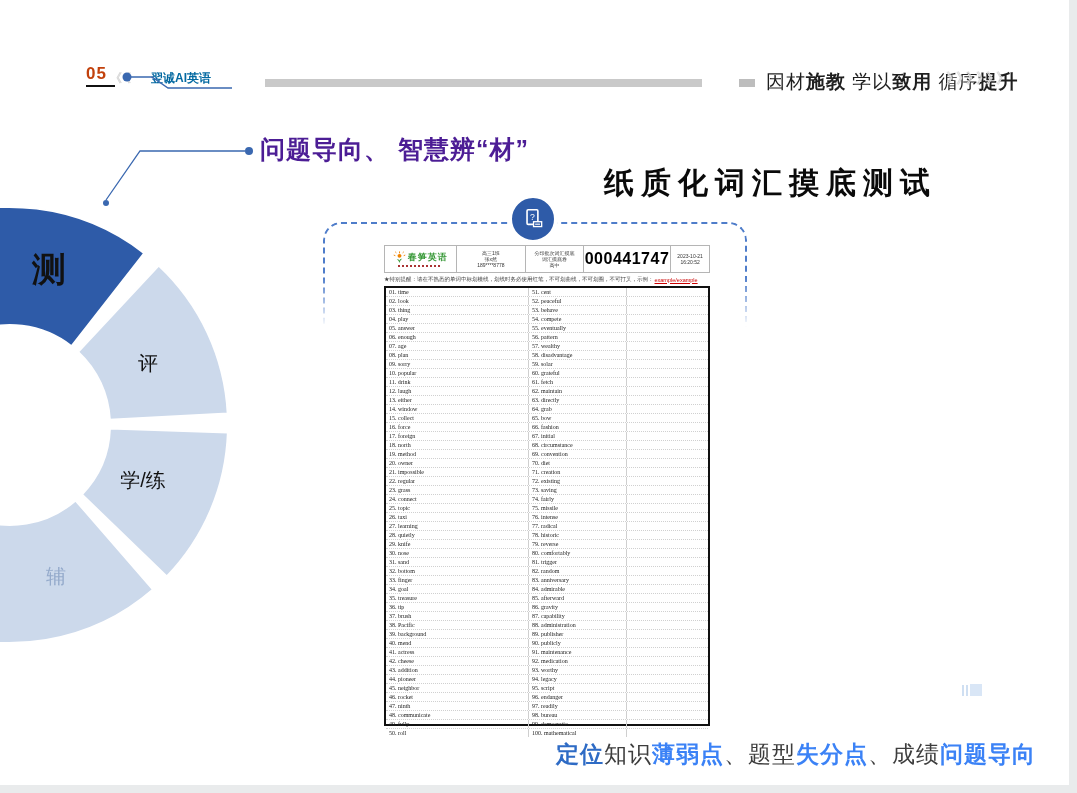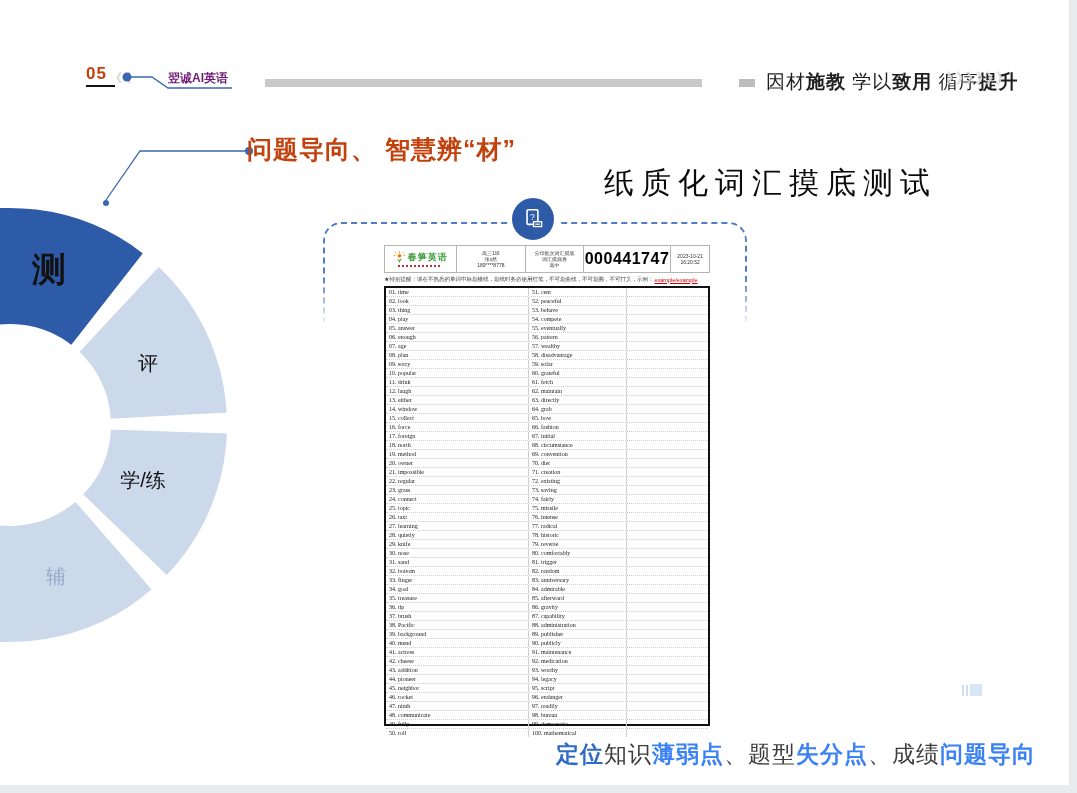--- a/index.html
+++ b/index.html
@@ -4,29 +4,29 @@
 <style>
   html,body{margin:0;padding:0;background:#fff;}
   .slide{position:relative;width:1077px;height:793px;background:#fff;overflow:hidden;
          font-family:"Liberation Sans","DejaVu Sans",sans-serif;color:#222;}
   .abs{position:absolute;}
 
   
   .page-num{left:86px;top:64px;font-size:17px;font-weight:bold;color:#c2410c;
             border-bottom:2.5px solid #111;padding:0 8px 1px 0;letter-spacing:1px;}
   .chev-left{left:110px;top:70px;color:#d8d8d8;font-size:12px;letter-spacing:-3px;font-weight:bold;}
-  .brand{left:168px;top:70px;font-size:12px;color:#701a75;font-weight:600;}
+  .brand{left:151px;top:70px;font-size:12px;color:#0369a1;font-weight:600;}
   .bar1{left:265px;top:79px;width:437px;height:8px;background:#c9c9c9;}
   .bar2{left:739px;top:79px;width:16px;height:8px;background:#bdbdbd;}
   .slogan{left:766px;top:69px;font-size:19px;color:#1f1f1f;letter-spacing:1px;white-space:nowrap;}
   .chev-right{left:946px;top:70px;color:#dcdcdc;font-size:14px;letter-spacing:-4px;font-weight:bold;}
 
   
-  .main-title{left:247px;top:133px;font-size:25px;font-weight:bold;color:#c2410c;letter-spacing:1px;}
-  .sub-title{left:604px;top:163px;font-size:30px;font-weight:400;color:#0a0a0a;letter-spacing:7px;white-space:nowrap;}
+  .main-title{left:260px;top:133px;font-size:25px;font-weight:bold;color:#4c1d95;letter-spacing:1px;}
+  .sub-title{left:604px;top:163px;font-size:30px;font-weight:700;color:#0a0a0a;letter-spacing:7px;white-space:nowrap;}
 
   
   .overlay{left:0;top:0;width:1077px;height:793px;pointer-events:none;}
 
   
   .wheel{left:0;top:188px;width:232px;height:468px;}
 
   
   .dashed-box{left:323px;top:222px;width:420px;height:130px;
       border:2px dashed #4f7dca;border-bottom:none;border-radius:18px 18px 0 0;

